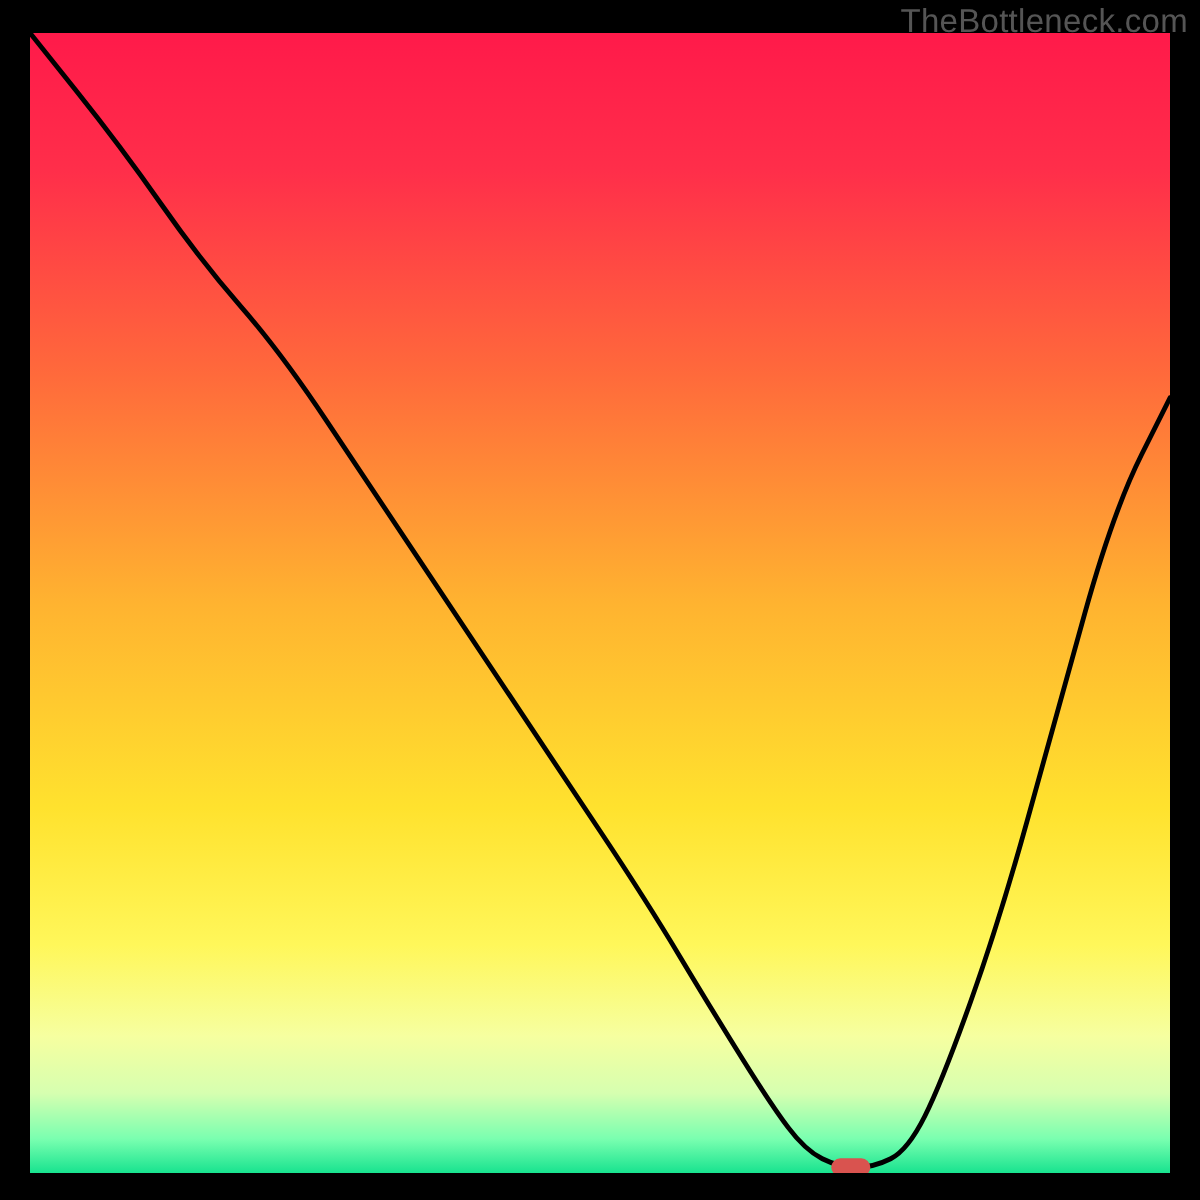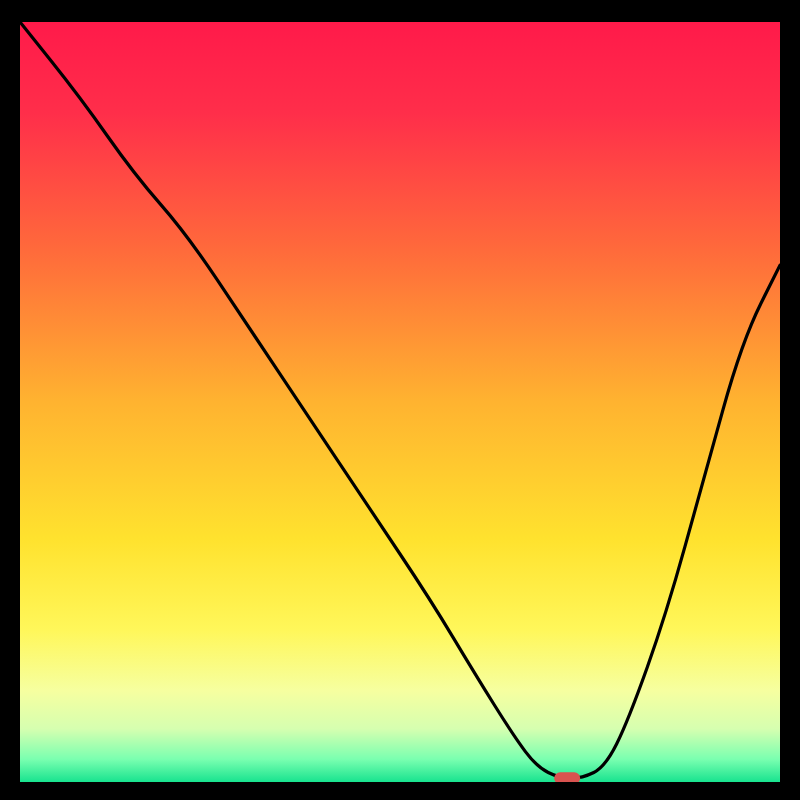--- a/index.html
+++ b/index.html
@@ -34,20 +34,21 @@
     width: 760px;
     height: 760px;
     display: block;
   }
 </style>
 </head>
 <body>
 
 <div class="outer">
 
+  <div class="watermark">TheBottleneck.com</div>
 
   <svg class="plot" viewBox="0 0 760 760" preserveAspectRatio="none">
     <defs>
       <linearGradient id="bgGrad" x1="0" y1="0" x2="0" y2="1">
           <stop offset="0%" stop-color="#ff1a4a"></stop>
           <stop offset="12%" stop-color="#ff2e4a"></stop>
           <stop offset="30%" stop-color="#ff6a3b"></stop>
           <stop offset="50%" stop-color="#ffb330"></stop>
           <stop offset="68%" stop-color="#ffe22e"></stop>
           <stop offset="80%" stop-color="#fff75a"></stop>

